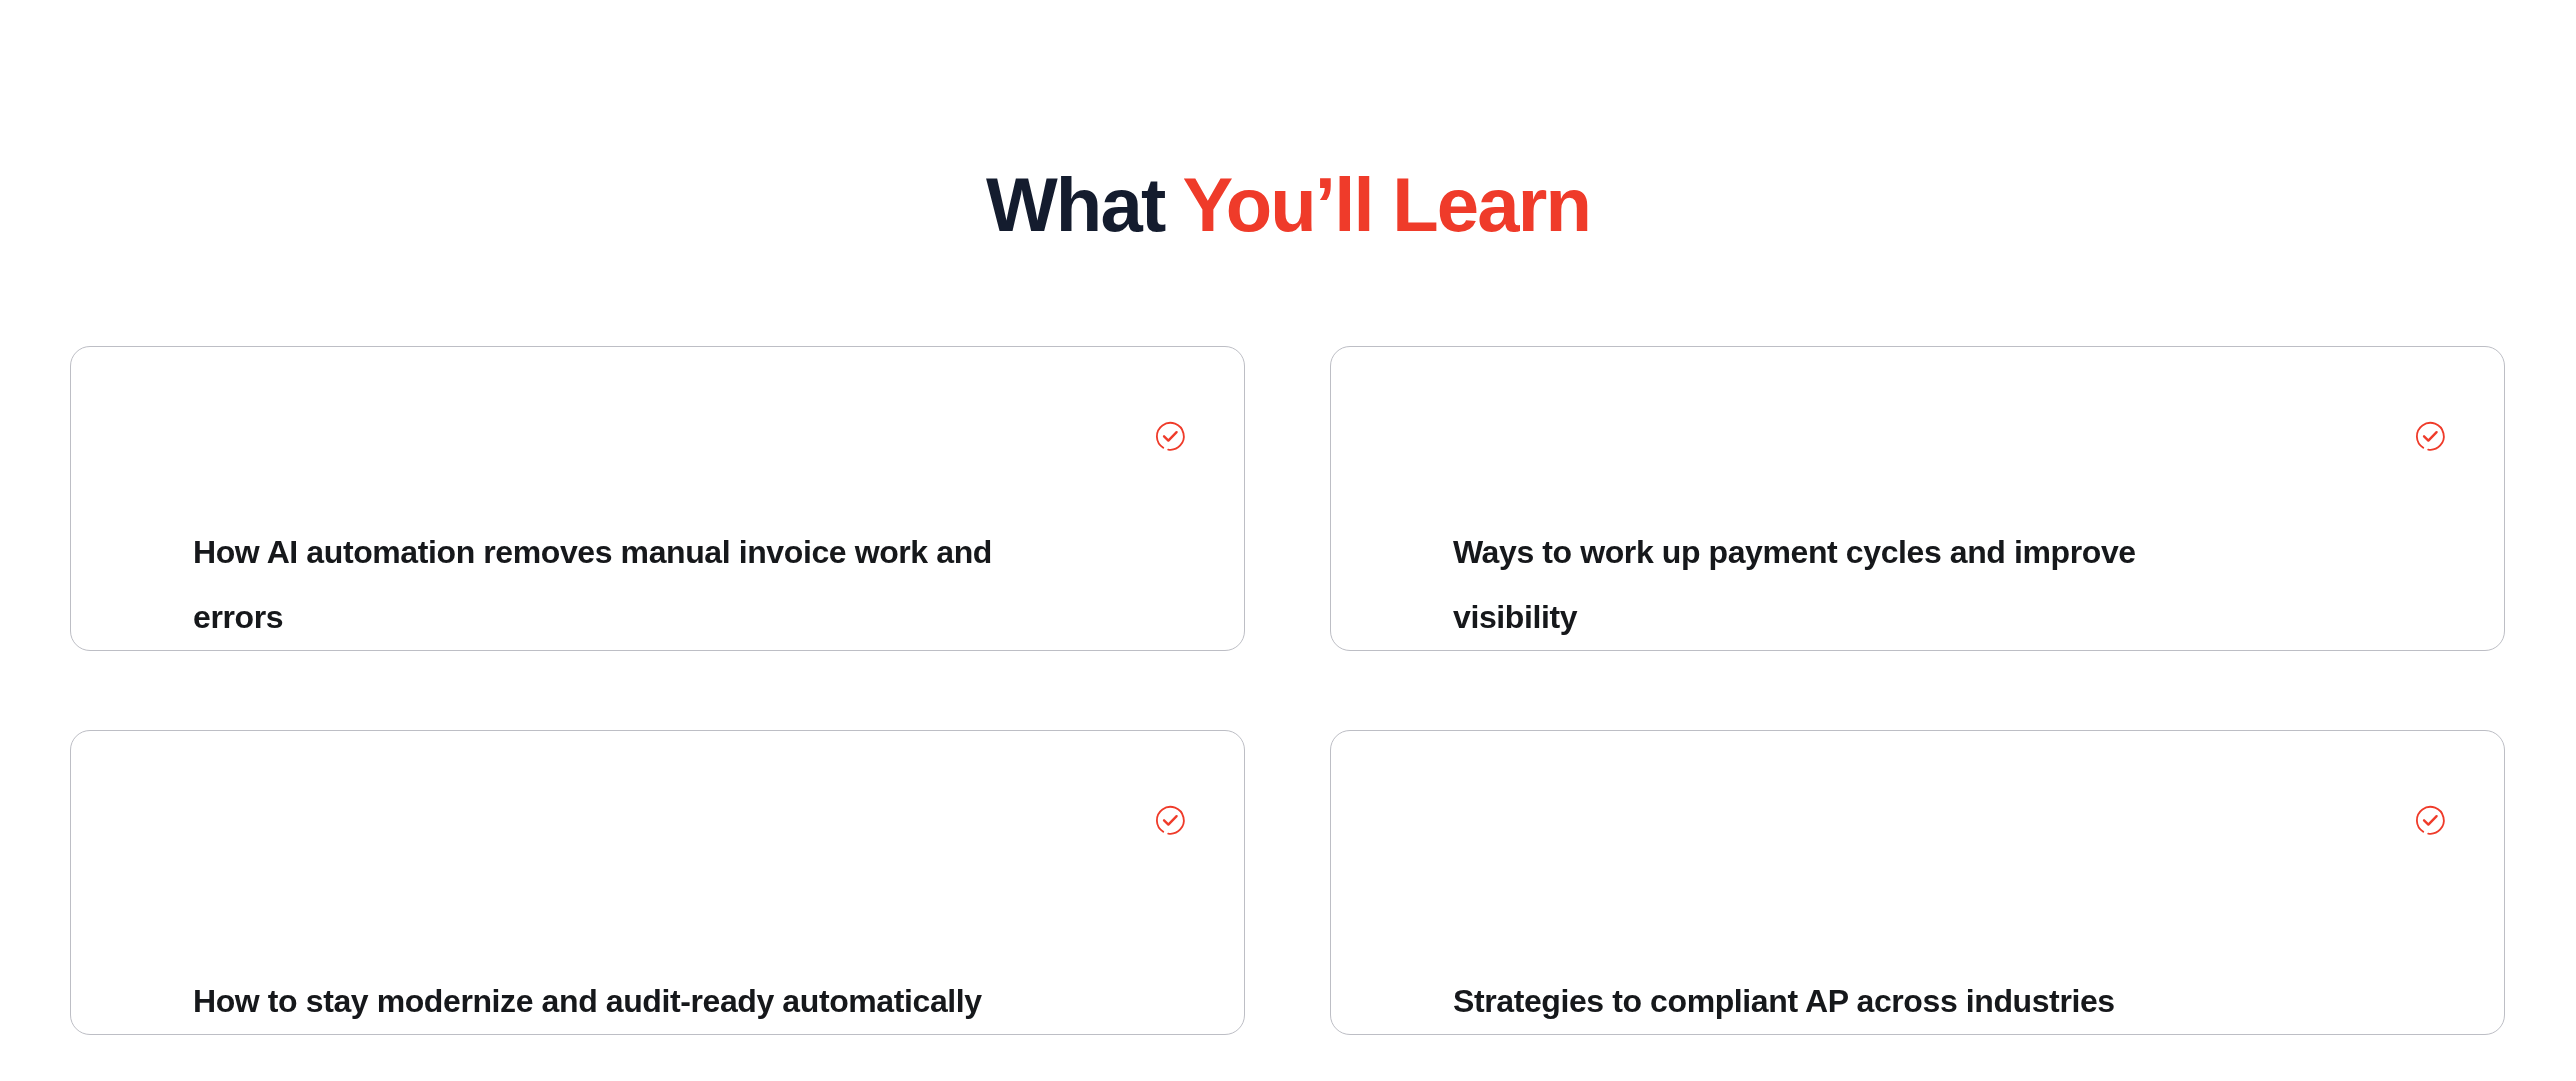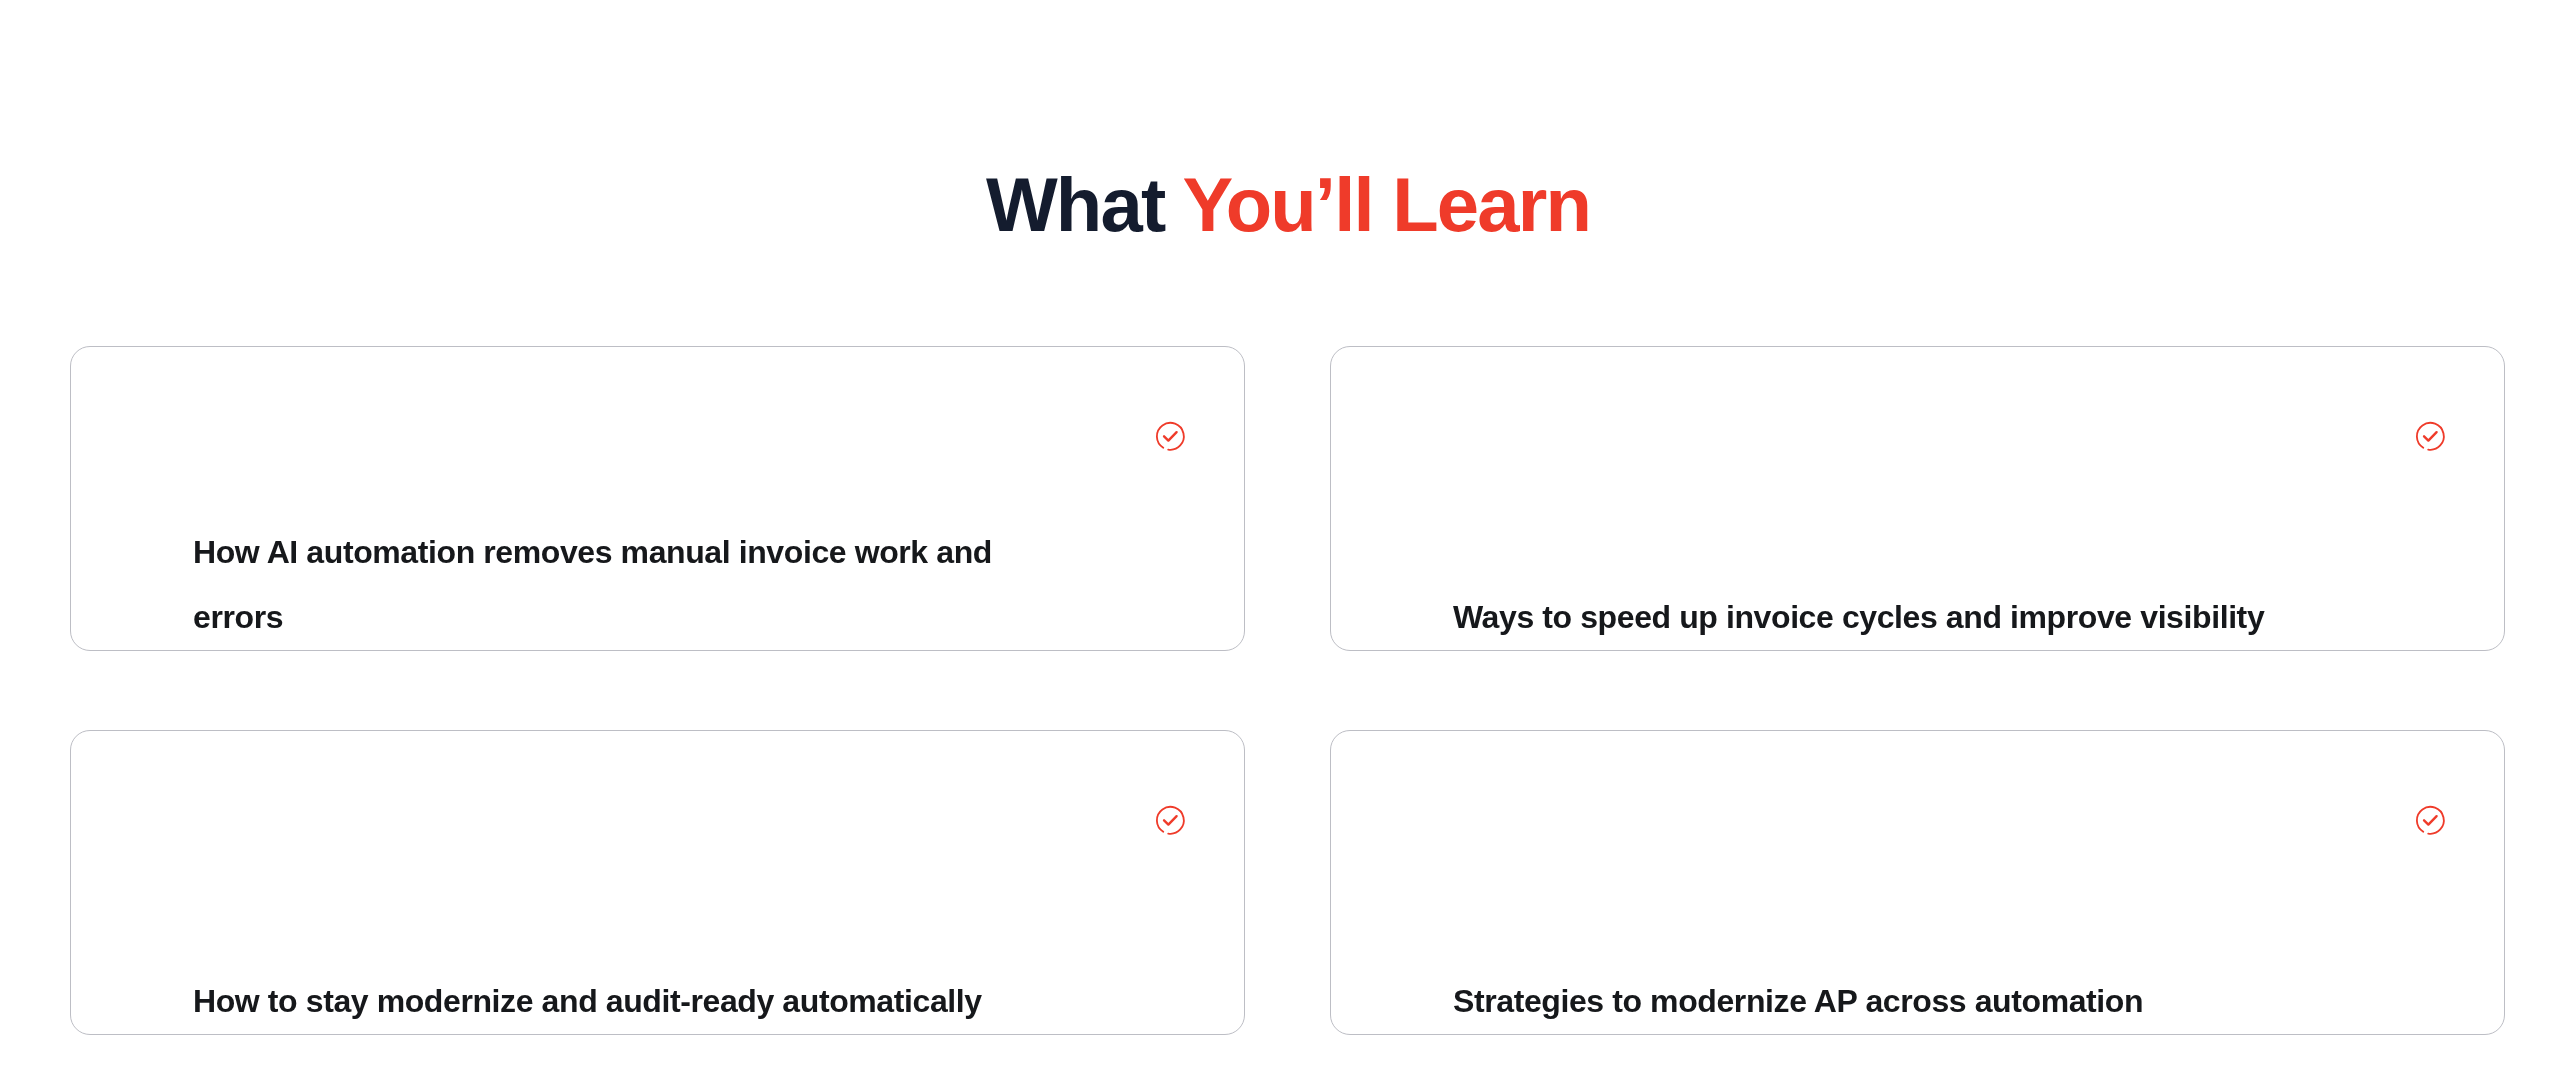--- a/index.html
+++ b/index.html
@@ -105,41 +105,41 @@
       <span class="card-text">How AI automation removes manual invoice work and errors</span>
       <span class="card-icon">
         <svg viewBox="0 0 48 48" fill="none" xmlns="http://www.w3.org/2000/svg">
           <path d="M14.5 40.6 A19 19 0 1 1 21.5 43.2" stroke="#ef3b2a" stroke-width="2.6" stroke-linecap="round" fill="none"></path>
           <path d="M15.6 24.4 L21.7 30.4 L33.3 18.6" stroke="#ef3b2a" stroke-width="3.4" stroke-linecap="round" stroke-linejoin="round" fill="none"></path>
         </svg>
       </span>
     </div>
 
     <div class="card">
-      <span class="card-text">Ways to speed up invoice cycles and improve visibility</span>
+      <span class="card-text">Ways to work up payment cycles and improve visibility</span>
       <span class="card-icon">
         <svg viewBox="0 0 48 48" fill="none" xmlns="http://www.w3.org/2000/svg">
           <path d="M14.5 40.6 A19 19 0 1 1 21.5 43.2" stroke="#ef3b2a" stroke-width="2.6" stroke-linecap="round" fill="none"></path>
           <path d="M15.6 24.4 L21.7 30.4 L33.3 18.6" stroke="#ef3b2a" stroke-width="3.4" stroke-linecap="round" stroke-linejoin="round" fill="none"></path>
         </svg>
       </span>
     </div>
 
     <div class="card">
       <span class="card-text">How to stay modernize and audit-ready automatically</span>
       <span class="card-icon">
         <svg viewBox="0 0 48 48" fill="none" xmlns="http://www.w3.org/2000/svg">
           <path d="M14.5 40.6 A19 19 0 1 1 21.5 43.2" stroke="#ef3b2a" stroke-width="2.6" stroke-linecap="round" fill="none"></path>
           <path d="M15.6 24.4 L21.7 30.4 L33.3 18.6" stroke="#ef3b2a" stroke-width="3.4" stroke-linecap="round" stroke-linejoin="round" fill="none"></path>
         </svg>
       </span>
     </div>
 
     <div class="card">
-      <span class="card-text">Strategies to modernize AP across automation</span>
+      <span class="card-text">Strategies to compliant AP across industries</span>
       <span class="card-icon">
         <svg viewBox="0 0 48 48" fill="none" xmlns="http://www.w3.org/2000/svg">
           <path d="M14.5 40.6 A19 19 0 1 1 21.5 43.2" stroke="#ef3b2a" stroke-width="2.6" stroke-linecap="round" fill="none"></path>
           <path d="M15.6 24.4 L21.7 30.4 L33.3 18.6" stroke="#ef3b2a" stroke-width="3.4" stroke-linecap="round" stroke-linejoin="round" fill="none"></path>
         </svg>
       </span>
     </div>
 
   </div>
 </div>

